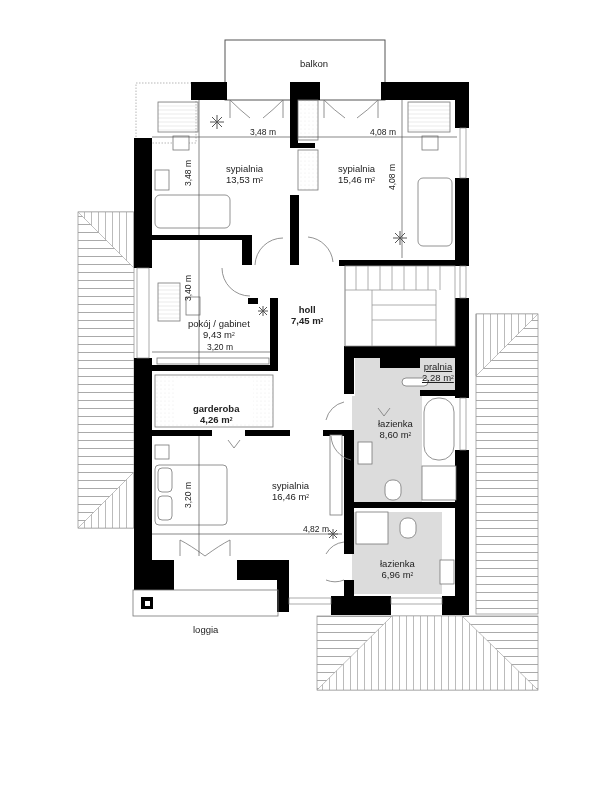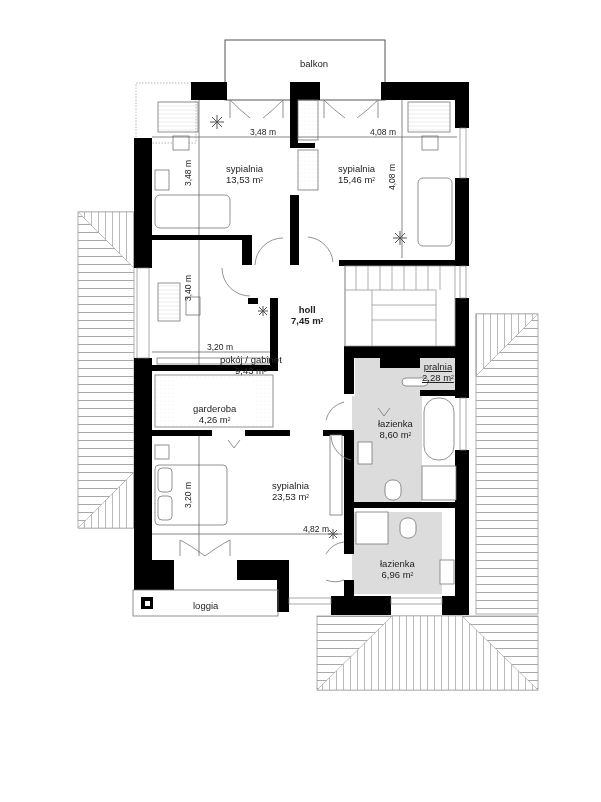--- a/index.html
+++ b/index.html
@@ -245,51 +245,51 @@
 <div class="lbl" style="left:338px;top:163px;">
   <div>sypialnia</div>
   <div><span>15,46 m</span><sup>2</sup></div>
 </div>
 
 <div class="lbl" style="left:291px;top:304px;font-weight:bold;">
   <div>holl</div>
   <div><span>7,45 m</span><sup>2</sup></div>
 </div>
 
-<div class="lbl" style="left:220px;top:318px;margin-top:36px;">
+<div class="lbl" style="left:188px;top:318px;">
   <div>pokój / gabinet</div>
   <div><span>9,43 m</span><sup>2</sup></div>
 </div>
 
 <div class="lbl" style="left:422px;top:361px;text-decoration:underline;">
   <div>pralnia</div>
   <div><span>2,28 m</span><sup>2</sup></div>
 </div>
 
-<div class="lbl" style="left:193px;top:403px;">
+<div class="lbl" style="left:193px;top:403px;font-weight:bold;">
   <div>garderoba</div>
   <div><span>4,26 m</span><sup>2</sup></div>
 </div>
 
 <div class="lbl" style="left:378px;top:418px;">
   <div>łazienka</div>
   <div><span>8,60 m</span><sup>2</sup></div>
 </div>
 
 <div class="lbl" style="left:272px;top:480px;">
   <div>sypialnia</div>
-  <div><span>23,53 m</span><sup>2</sup></div>
+  <div><span>16,46 m</span><sup>2</sup></div>
 </div>
 
 <div class="lbl" style="left:380px;top:558px;">
   <div>łazienka</div>
   <div><span>6,96 m</span><sup>2</sup></div>
 </div>
 
-<div class="lbl" style="left:193px;top:600px;">
+<div class="lbl" style="left:193px;top:624px;">
   <span>loggia</span>
 </div>
 
 <div class="dim" style="left:250px;top:127px;">3,48 m</div>
 <div class="dim vdim" style="left:175px;top:168px;">3,48 m</div>
 <div class="dim" style="left:370px;top:127px;">4,08 m</div>
 <div class="dim vdim" style="left:379px;top:172px;">4,08 m</div>
 <div class="dim vdim" style="left:175px;top:283px;">3,40 m</div>
 <div class="dim" style="left:207px;top:342px;">3,20 m</div>
 <div class="dim vdim" style="left:175px;top:490px;">3,20 m</div>

